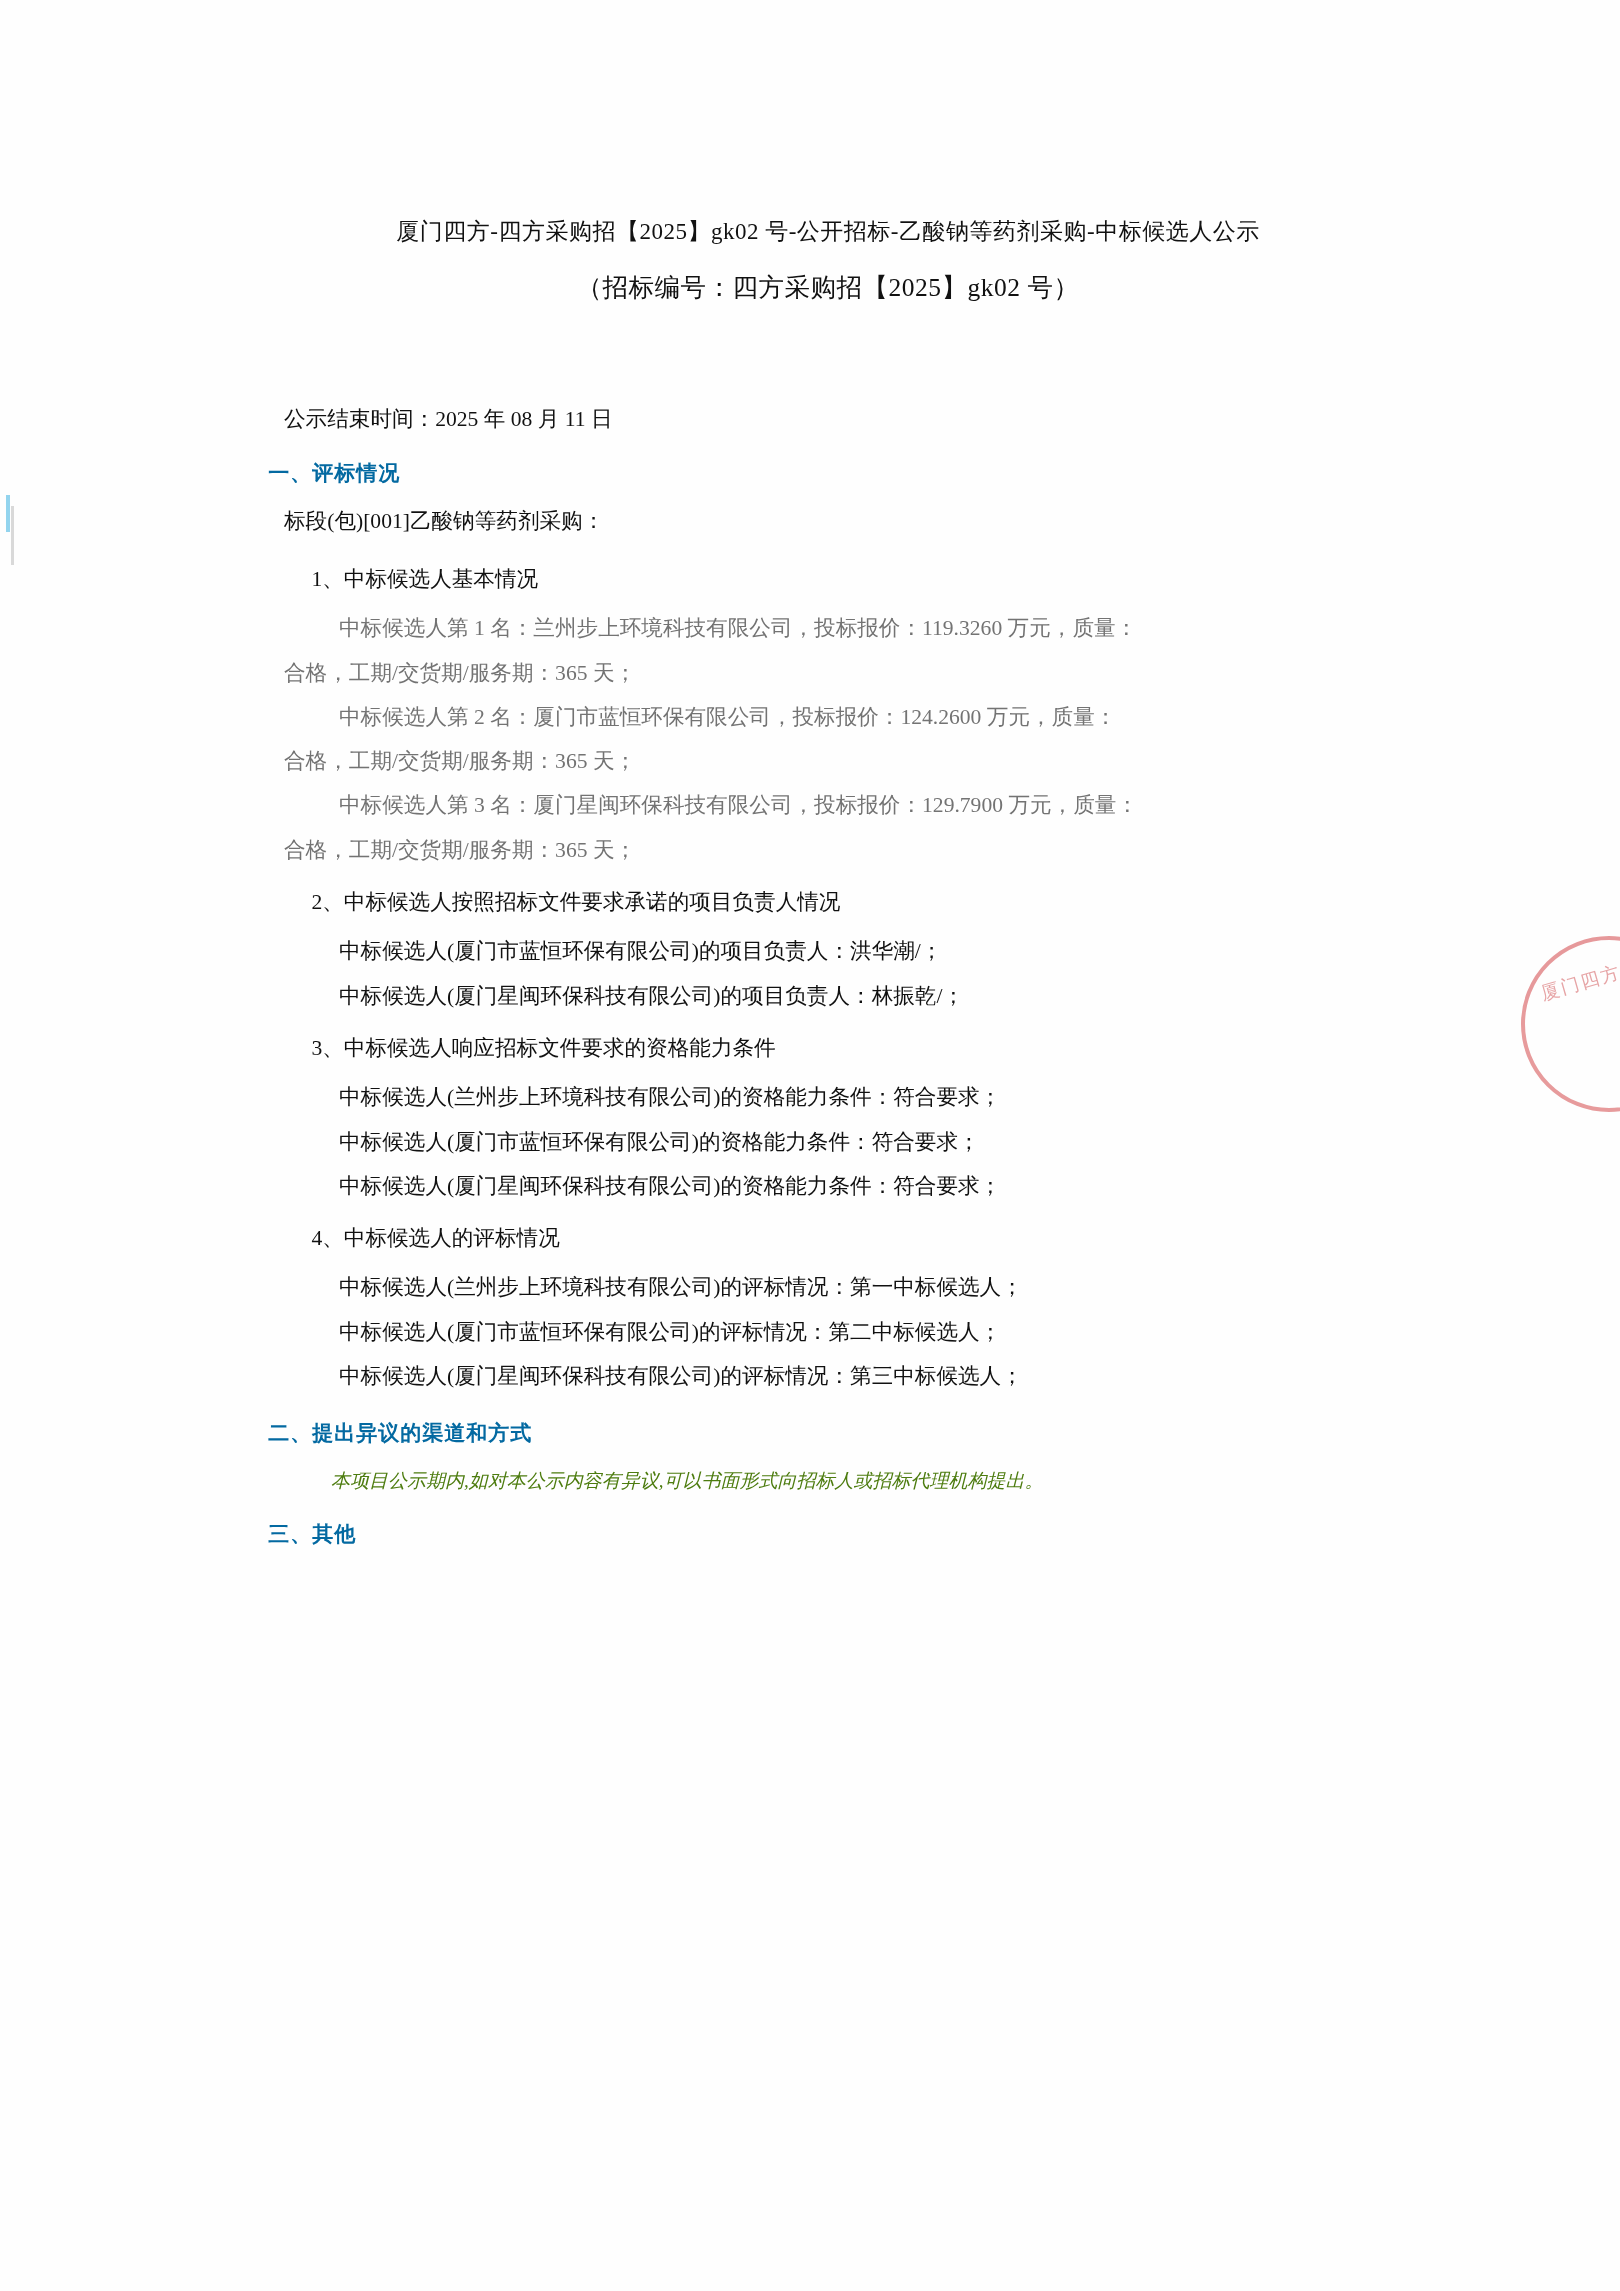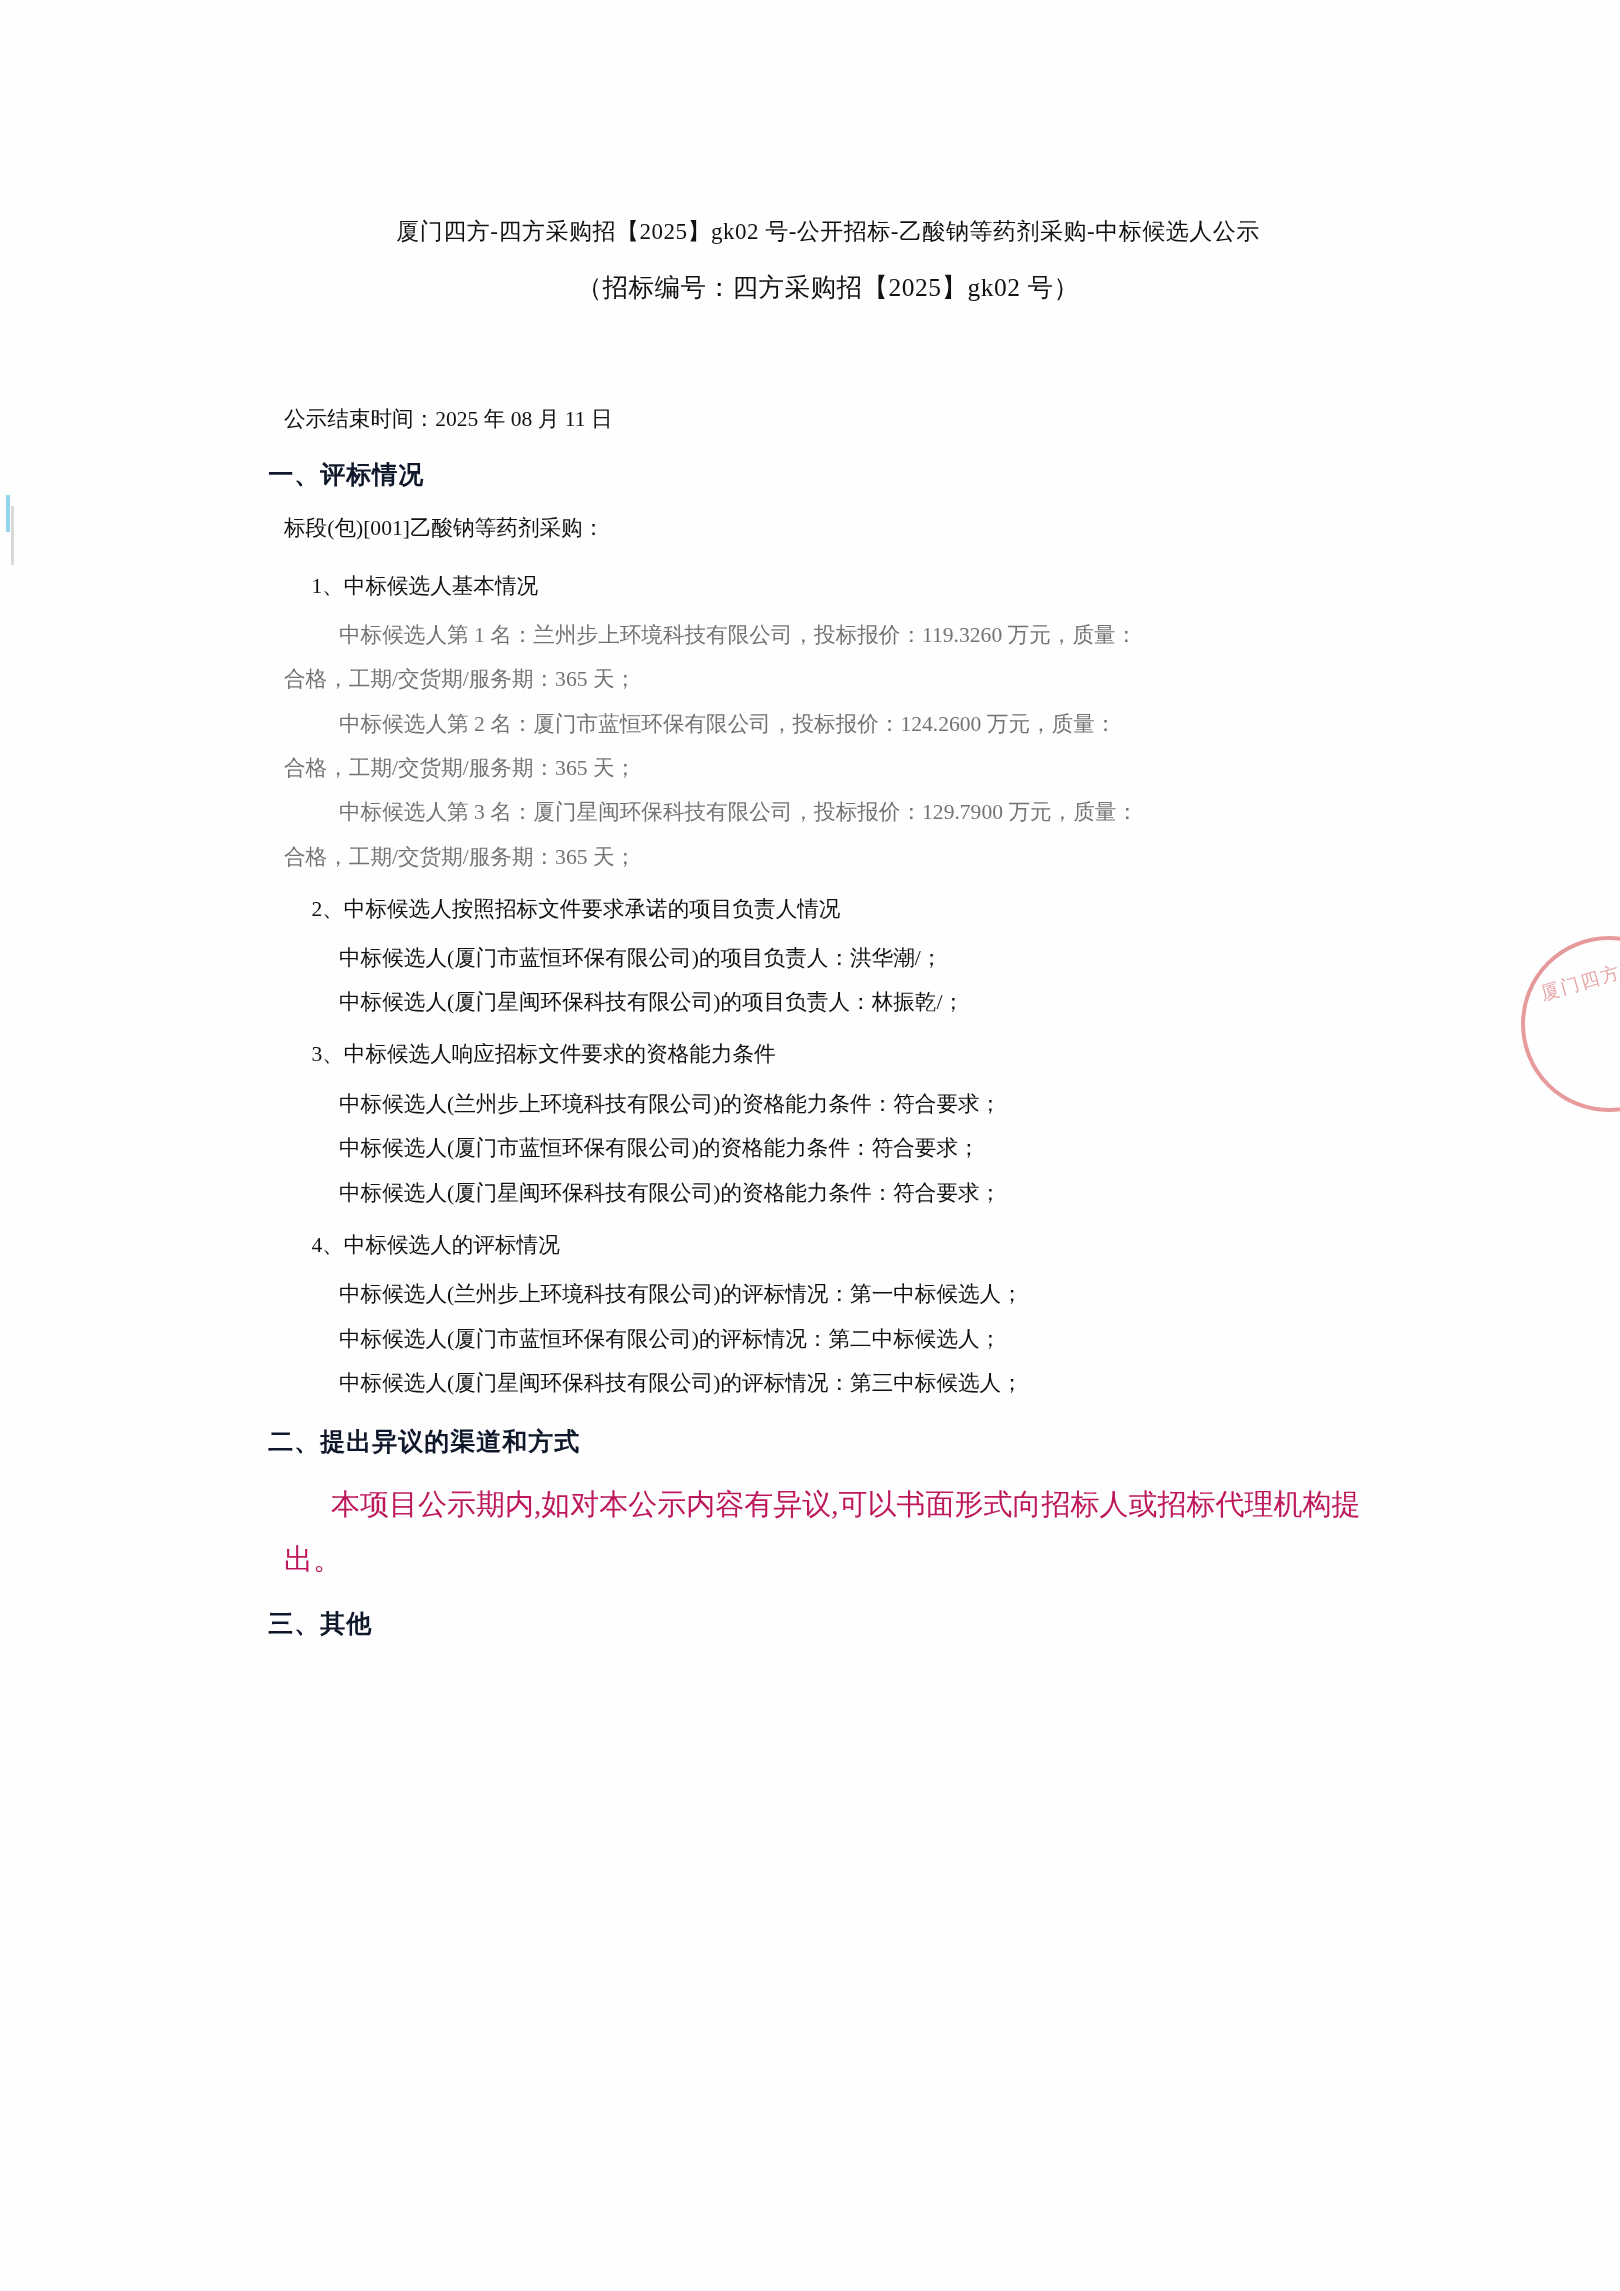--- a/index.html
+++ b/index.html
@@ -45,27 +45,27 @@
     color: #111;
   }
   .gap-1 { height: 90px; }
   .notice-deadline {
     font-size: 21.6px;
     line-height: 1.7;
     color: #111;
     margin-bottom: 7px;
   }
   .section-heading {
-    font-size: 25px;
+    font-size: 21px;
     font-weight: bold;
     line-height: 1.7;
-    color: #0f172a;
+    color: #0369a1;
     margin: 17.6px 0 11.8px -15.7px;
     letter-spacing: 1px;
-    font-family: Liberation Mono, monospace;
+    font-family: Liberation Serif, serif;
   }
   .lot-line {
     font-size: 21.6px;
     line-height: 1.75;
     margin-bottom: 20px;
     color: #111;
   }
   .sub-item {
     font-size: 21.6px;
     line-height: 1.75;
@@ -85,25 +85,26 @@
   .para-indent {
     font-size: 21.6px;
     line-height: 2.05;
     color: #111;
     margin: 0 0 0 55px;
   }
   .para-block {
     margin-bottom: 3.9px;
   }
   .body-text {
-    font-size: 29px;
+    font-size: 19px;
     line-height: 1.9;
-    color: #be185d;
+    color: #4d7c0f;
     text-indent: 47px;
     margin: 5.9px 0 0 0;
+    font-style: italic;
   }
   
   .seal {
     position: absolute;
     left: 1521px;
     top: 936px;
     width: 176px;
     height: 176px;
     border: 4.9px solid #d4484b;
     border-radius: 50%;

